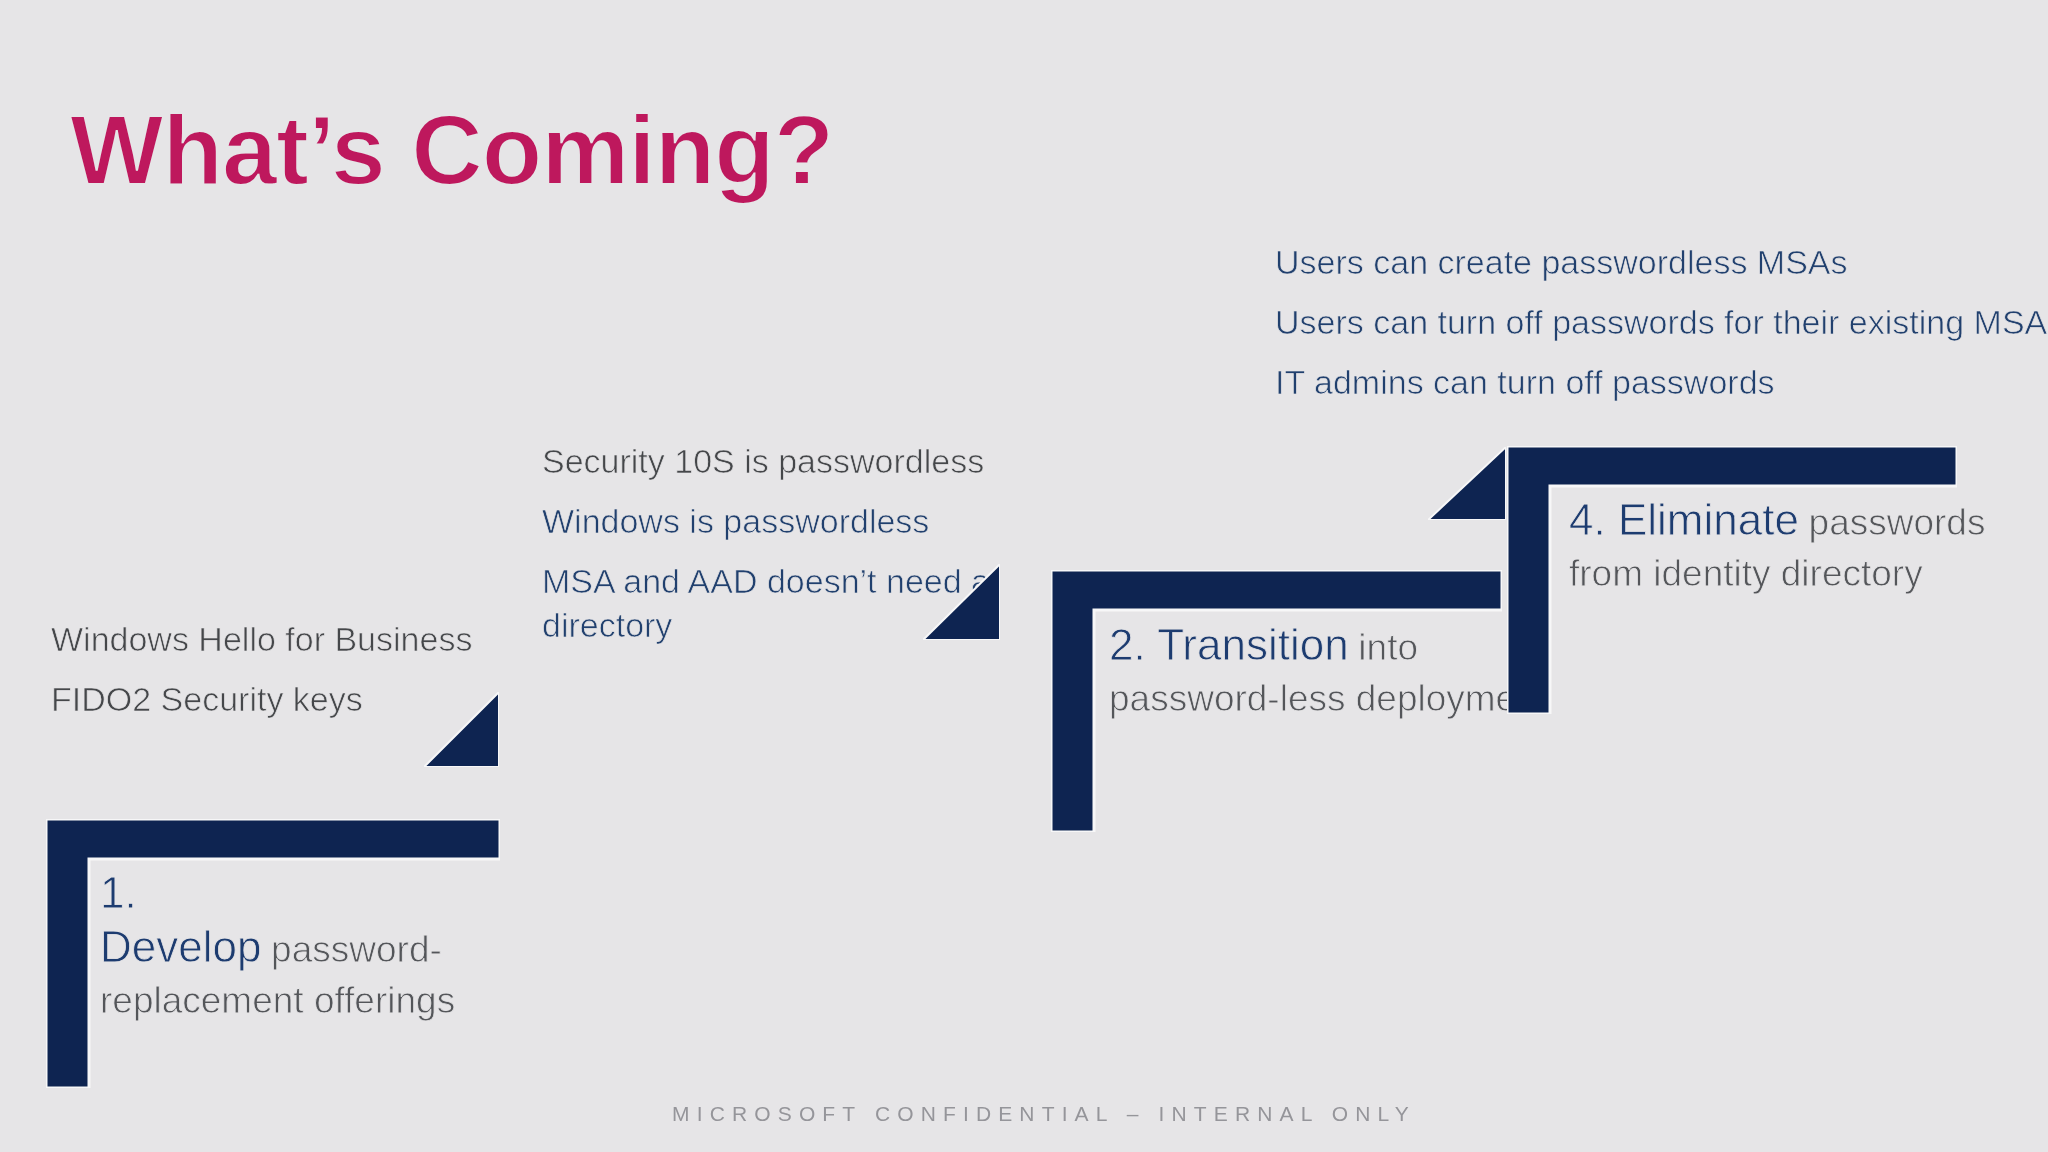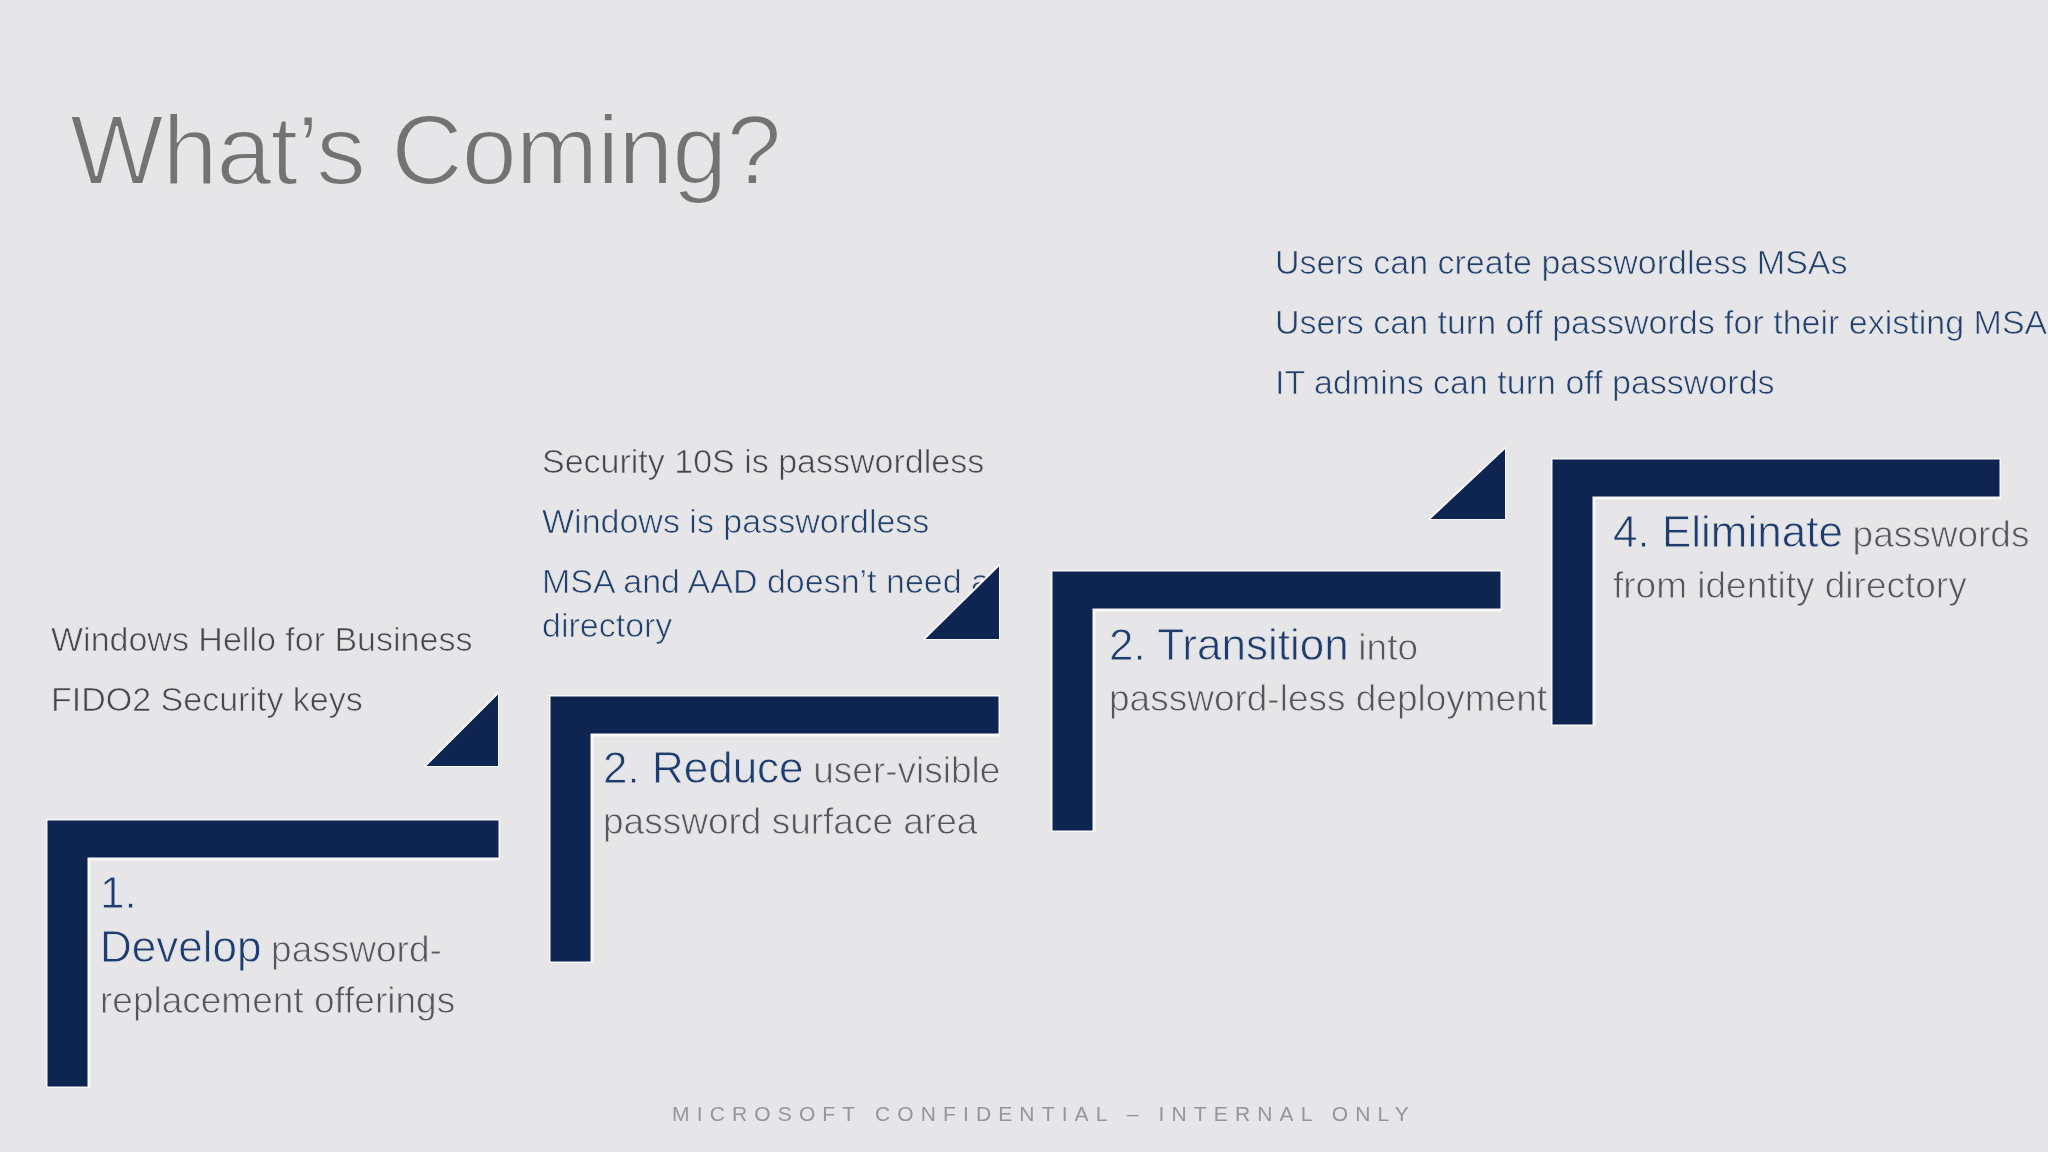--- a/index.html
+++ b/index.html
@@ -6,22 +6,22 @@
   .slide{
     position:relative;
     width:2048px;height:1152px;
     background:#e6e5e7;
     overflow:hidden;
     font-family:"Liberation Sans","DejaVu Sans",sans-serif;
   }
   
   .title{
     position:absolute;left:70px;top:30px;
-    font-size:99px;line-height:1.1;font-weight:400;
-    color:#737373;
+    font-size:99px;line-height:1.1;font-weight:700;
+    color:#be185d;
     -webkit-text-stroke:2px #e6e5e7; 
     letter-spacing:-1px;
   }
   
   .callout{position:absolute;list-style:none;margin:0;padding:0;
     font-size:34px;line-height:44px;font-weight:300;
     -webkit-text-stroke:0.7px #e6e5e7;}
   .callout li{margin:0 0 16px 0;white-space:nowrap;}
   .callout li.wrap{white-space:normal;}
   .navy-text{color:#21406e;}
@@ -35,21 +35,21 @@
   .step-text{position:absolute;line-height:44px;font-weight:300;
     -webkit-text-stroke:0.8px #e6e5e7;}
   .step-label{font-size:44px;color:#1d3c70;margin-right:0.22em;}
   .step-desc{font-size:37px;color:#54565a;}
   .step1{left:46px;top:819px;width:454px;height:269px;}
   .step1 .step-text{left:54px;top:52px;width:390px;}
   .step2{left:549px;top:695px;width:451px;height:268px;}
   .step2 .step-text{left:54px;top:51px;width:400px;}
   .step3{left:1051px;top:570px;width:451px;height:262px;}
   .step3 .step-text{left:58px;top:53px;width:440px;}
-  .step4{left:1551px;top:446px;width:450px;height:268px;margin-top:12px;}
+  .step4{left:1507px;top:446px;width:450px;height:268px;}
   .step4 .step-text{left:62px;top:52px;width:430px;}
   
   .tri{position:absolute;}
   .tri svg{display:block;}
   
   .footer{
     position:absolute;left:0;top:1102px;width:100%;
     text-align:center;
     font-size:21px;letter-spacing:0.34em;
     color:#95959a;font-weight:300;margin-left:20px;
@@ -97,28 +97,20 @@
 
   <div class="step step1">
     <svg width="454" height="269">
       <path d="M0,0 H454 V40 H43 V269 H0 Z" fill="#0e2451" stroke="#f7f7f8" stroke-width="3"></path>
     </svg>
     <div class="step-text">
       <span class="step-label">1. Develop</span><span class="step-desc">password-replacement offerings</span>
     </div>
   </div>
 
-  <div class="step step2">
-    <svg width="451" height="268">
-      <path d="M0,0 H451 V40 H43 V268 H0 Z" fill="#0e2451" stroke="#f7f7f8" stroke-width="3"></path>
-    </svg>
-    <div class="step-text">
-      <span class="step-label">2. Reduce</span><span class="step-desc">user-visible password surface area</span>
-    </div>
-  </div>
 
   <div class="step step3">
     <svg width="451" height="262">
       <path d="M0,0 H451 V40 H43 V262 H0 Z" fill="#0e2451" stroke="#f7f7f8" stroke-width="3"></path>
     </svg>
     <div class="step-text">
       <span class="step-label">2. Transition</span><span class="step-desc">into password-less deployment</span>
     </div>
   </div>
 

